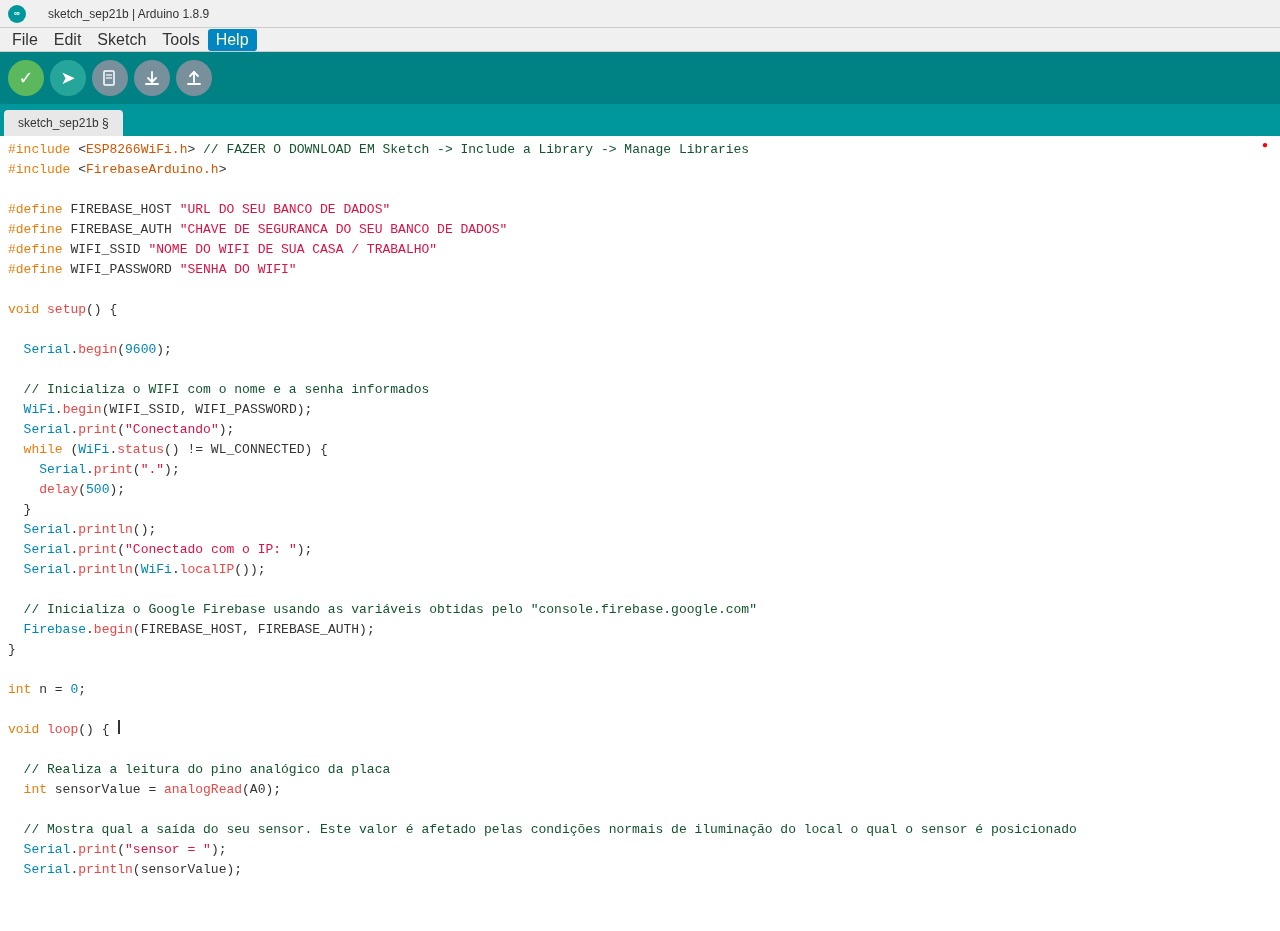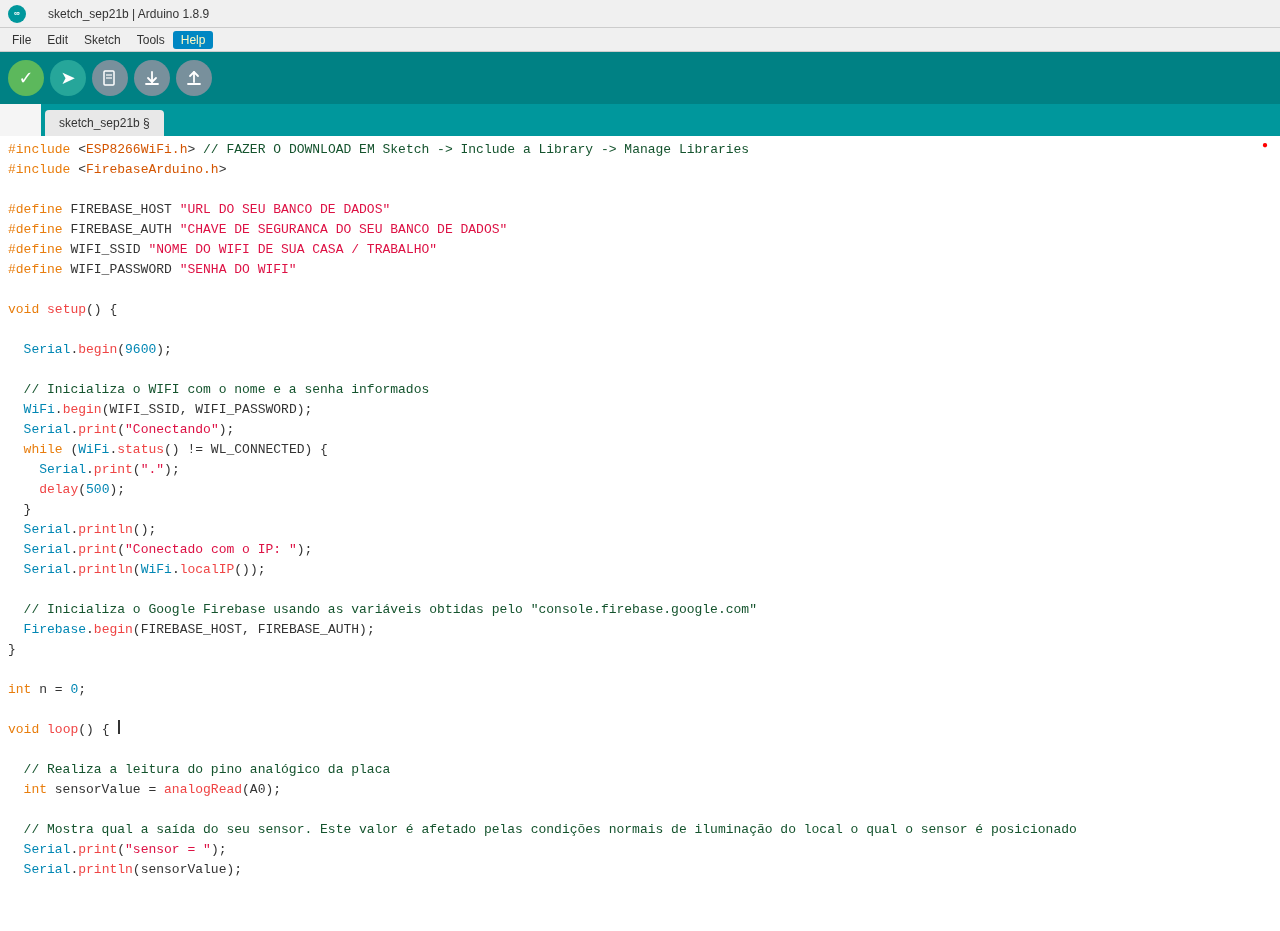--- a/index.html
+++ b/index.html
@@ -28,21 +28,21 @@
     #menu-bar {
       background: #f0f0f0;
       border-bottom: 1px solid #ccc;
       display: flex;
       align-items: center;
       height: 24px;
       padding: 0 4px;
     }
     .menu-item {
       font-family: Arial, sans-serif;
-      font-size: 12px;
+      font-size: 16px;
       color: #333;
       padding: 2px 8px;
       cursor: pointer;
     }
     .menu-item.active { background: #0087c3; color: #fef9c3; border-radius: 3px; }
 
     
     #toolbar {
       background: #008184;
       padding: 6px 8px;
@@ -64,21 +64,20 @@
     .toolbar-btn.teal { background: #26a69a; }
     .toolbar-btn.gray { background: #78909c; }
 
     
     #tab-bar {
       background: #00979c;
       padding: 0 4px;
       display: flex;
       align-items: flex-end;
       height: 32px;
-      margin-left: 41px;
     }
     .tab {
       background: #e8e8e8;
       border-radius: 4px 4px 0 0;
       padding: 4px 14px;
       font-family: Arial, sans-serif;
       font-size: 12px;
       color: #333;
       cursor: pointer;
       display: flex; align-items: center; gap: 6px;

